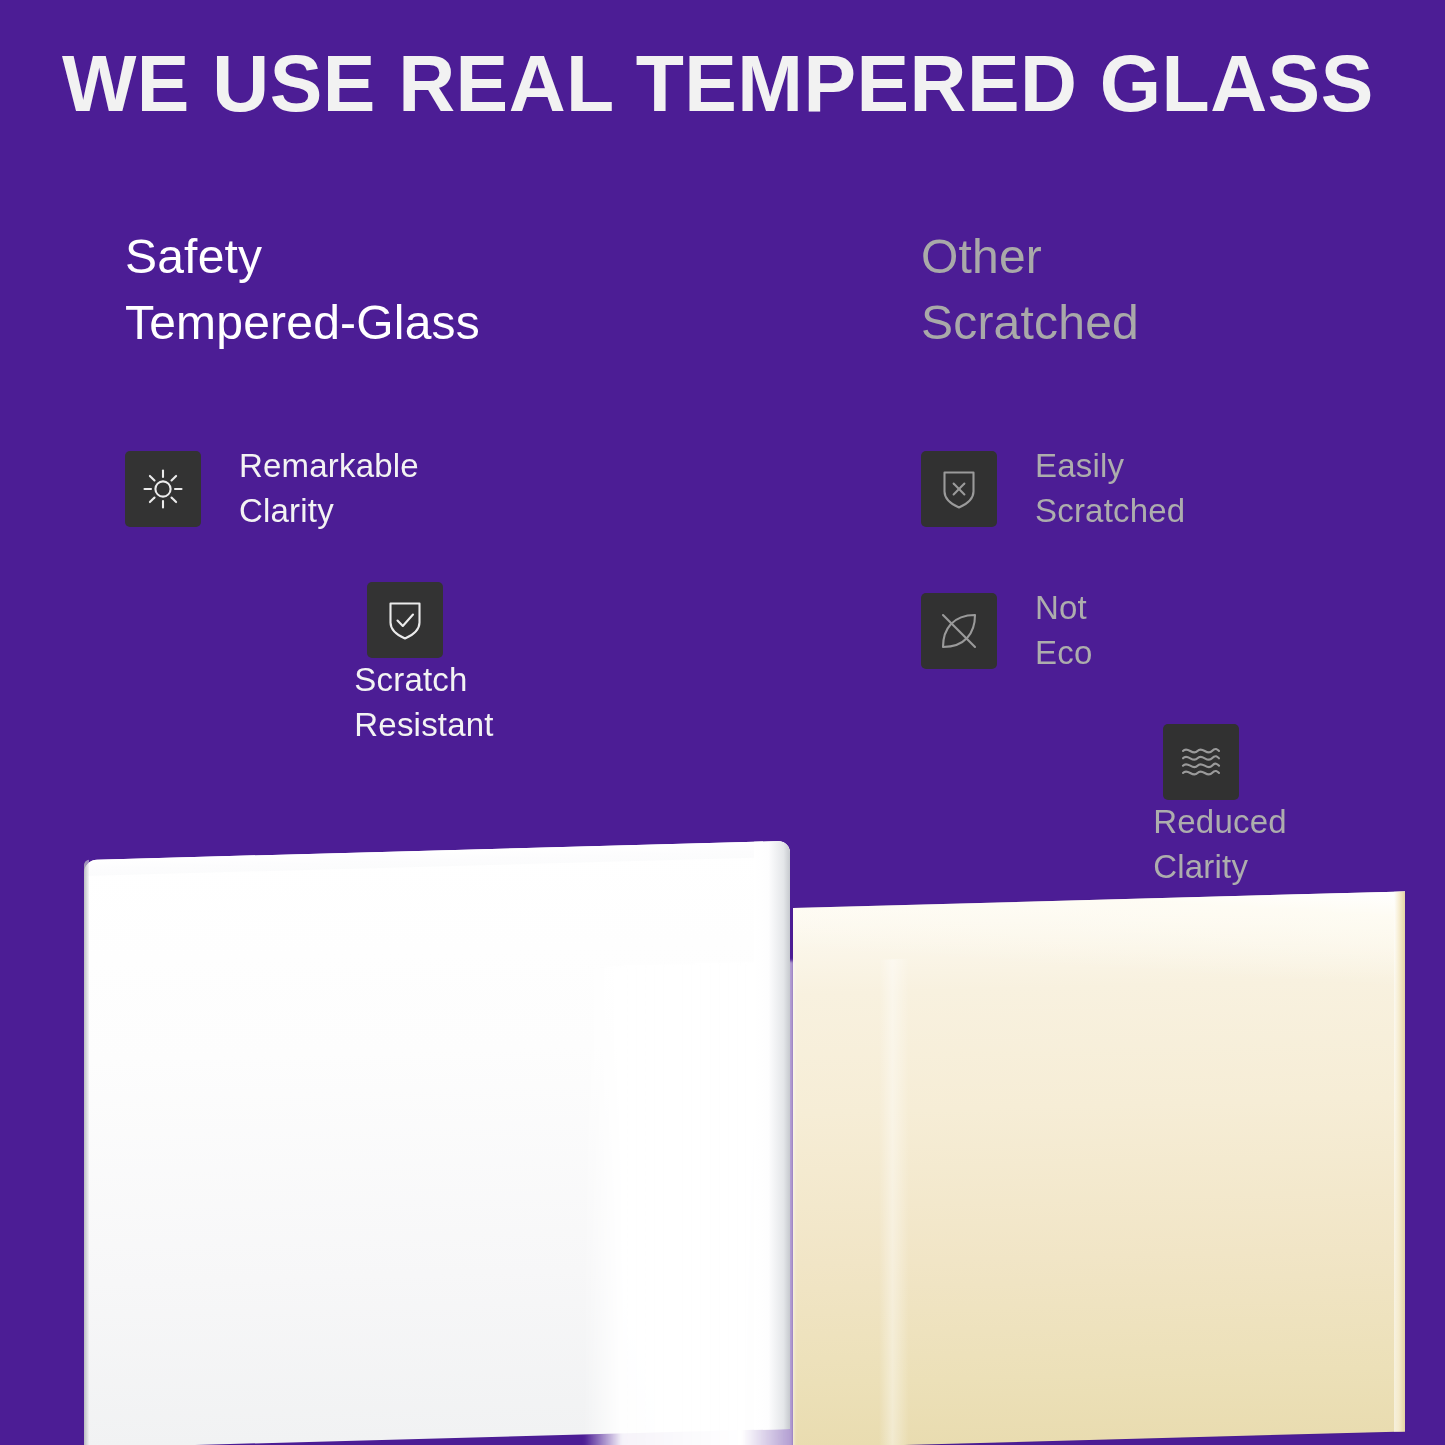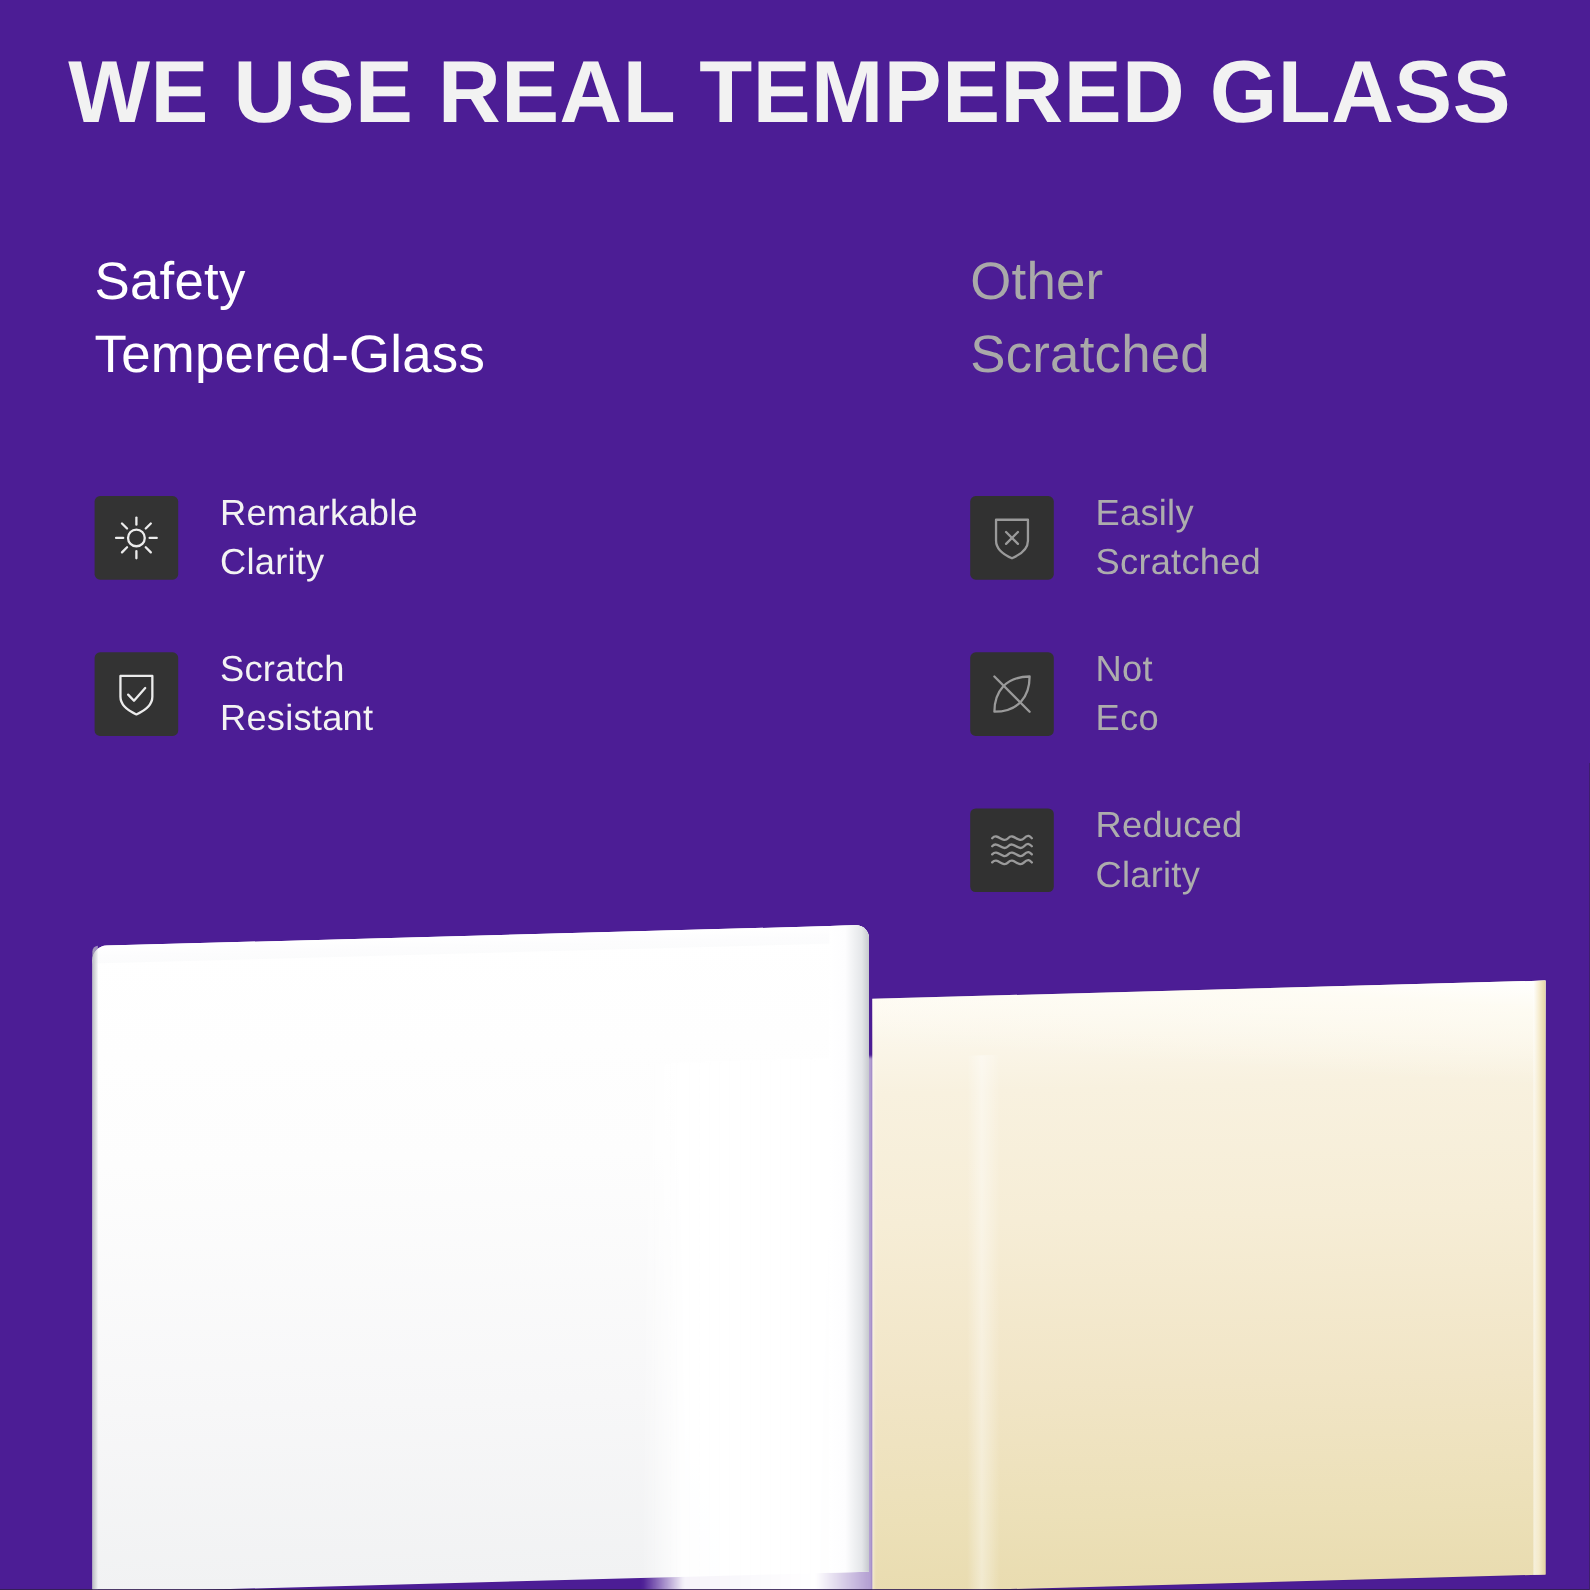--- a/index.html
+++ b/index.html
@@ -42,20 +42,21 @@
     position: absolute;
     left: 0;
     top: 224px;
     width: 1445px;
     height: 620px;
   }
   .column {
     position: absolute;
     top: 0;
     width: 560px;
+    margin-left: 39px;
   }
   .column.left  { left: 86px; }
   .column.right { left: 882px; }
 
   .col-title {
     font-size: 48px;
     font-weight: 400;
     line-height: 1.38;
     letter-spacing: 0.2px;
     white-space: pre-line;
@@ -64,21 +65,21 @@
   .column.left  .col-title { color: #ffffff; }
   .column.right .col-title { color: #a9a9a9; }
 
   .rows { position: absolute; top: 216px; left: 0; width: 560px; }
   .frow {
     display: flex;
     align-items: center;
     height: 98px;
     margin-bottom: 44px;
   }
-  .frow:last-child { margin-bottom: 0; }
+  .frow:last-child { margin-bottom: 0; flex-direction: column; }
 
   .icon-tile {
     flex: 0 0 auto;
     width: 76px;
     height: 76px;
     border-radius: 5px;
     background: #333333;
     display: flex;
     align-items: center;
     justify-content: center;

